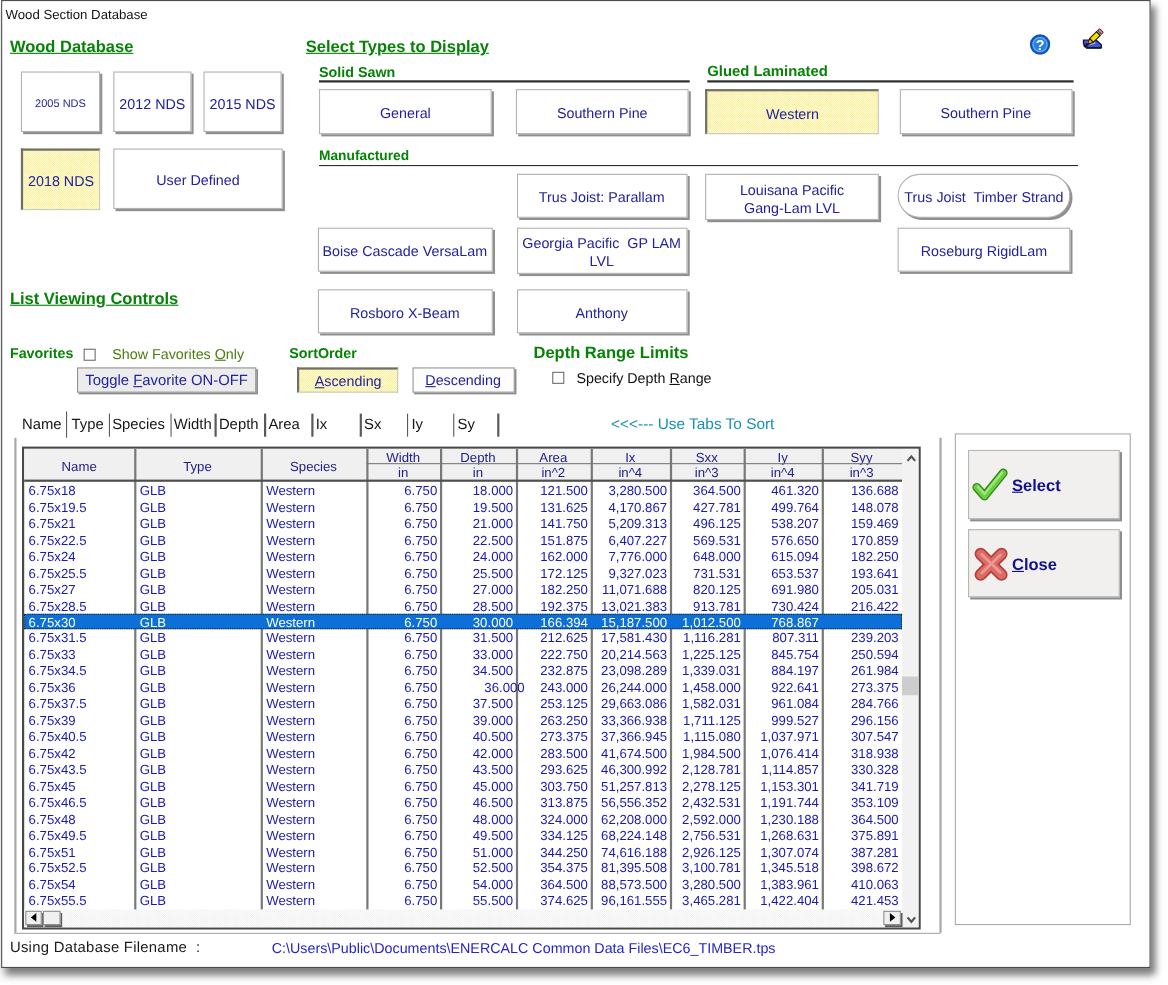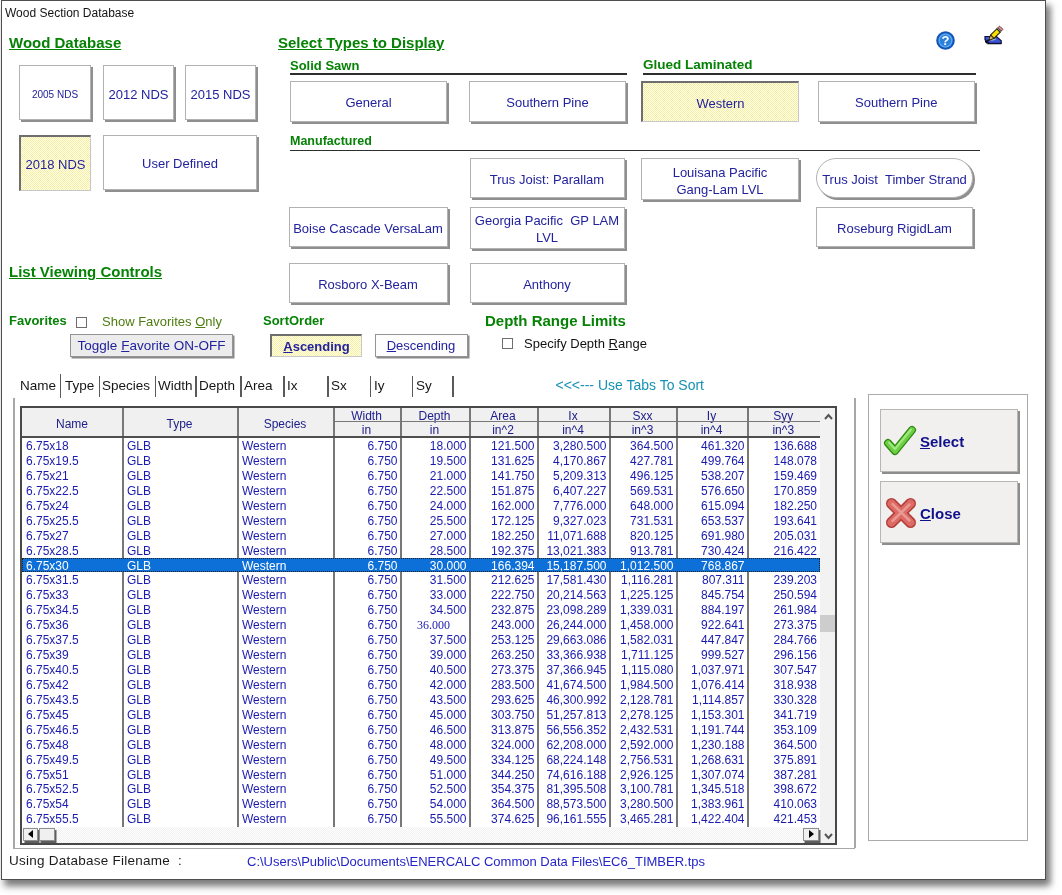--- a/index.html
+++ b/index.html
@@ -107,21 +107,21 @@
 <div class="abs gh ghu" style="left:9px;top:263px;font-size:15px;">List Viewing Controls</div>
 
 <div class="abs gh" style="left:9px;top:312.5px;font-size:13px;">Favorites</div>
 <div class="cb" style="left:76px;top:317px;"></div>
 <div class="abs navy" style="left:102px;top:313.5px;font-size:13px;">Show Favorites <u>O</u>nly</div>
 <div class="smbtn" style="left:70px;top:334px;width:163px;height:23px;">
       <span>Toggle <u>F</u>avorite ON-OFF</span>
     </div>
 
 <div class="abs gh" style="left:263px;top:312.5px;font-size:13px;">SortOrder</div>
-<div class="smbtn pressed" style="left:270px;top:334px;width:92px;height:23px;font-size:13px;font-weight:bold;">
+<div class="smbtn pressed" style="left:270px;top:334px;width:92px;height:23px;font-size:13px;">
       <span><u>A</u>scending</span>
     </div>
 <div class="smbtn" style="left:374.5px;top:334px;width:93px;height:23px;font-size:13px;background:#fdfdfd;">
       <span><u>D</u>escending</span>
     </div>
 
 <div class="abs gh" style="left:473px;top:311.5px;font-size:15px;margin-left:12px;">Depth Range Limits</div>
 <div class="cb" style="left:502px;top:338px;"></div>
 <div class="abs" style="left:524px;top:336px;font-size:13px;color:#111;">Specify Depth <u>R</u>ange</div>
 
@@ -321,37 +321,37 @@
       <span style="right:213.5px;">23,098.289</span>
       <span style="right:146.5px;">1,339.031</span>
       <span style="right:75.5px;">884.197</span>
       <span style="right:3.0px;">261.984</span>
     </div>
 <div class="row" style="top:617.26px;">
       <span class="c0">6.75x36</span>
       <span class="c1">GLB</span>
       <span class="c2">Western</span>
       <span style="right:422.5px;">6.750</span>
-      <span style="right:370px;font-family:Liberation Serif, serif;">36.000</span>
+      <span style="right:343px;">36.000</span>
       <span style="right:285.5px;">243.000</span>
       <span style="right:213.5px;">26,244.000</span>
       <span style="right:146.5px;">1,458.000</span>
       <span style="right:75.5px;">922.641</span>
       <span style="right:3.0px;">273.375</span>
     </div>
 <div class="row" style="top:632.19px;">
       <span class="c0">6.75x37.5</span>
       <span class="c1">GLB</span>
       <span class="c2">Western</span>
       <span style="right:422.5px;">6.750</span>
       <span style="right:353.5px;">37.500</span>
       <span style="right:285.5px;">253.125</span>
       <span style="right:213.5px;">29,663.086</span>
       <span style="right:146.5px;">1,582.031</span>
-      <span style="right:75.5px;">447.847</span>
+      <span style="right:75.5px;">961.084</span>
       <span style="right:3.0px;">284.766</span>
     </div>
 <div class="row" style="top:647.12px;">
       <span class="c0">6.75x39</span>
       <span class="c1">GLB</span>
       <span class="c2">Western</span>
       <span style="right:422.5px;">6.750</span>
       <span style="right:353.5px;">39.000</span>
       <span style="right:285.5px;">263.250</span>
       <span style="right:213.5px;">33,366.938</span>

